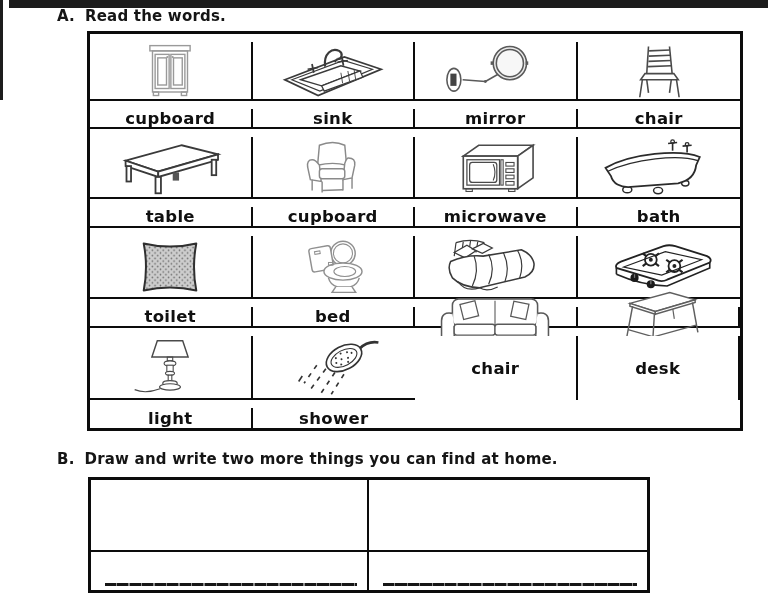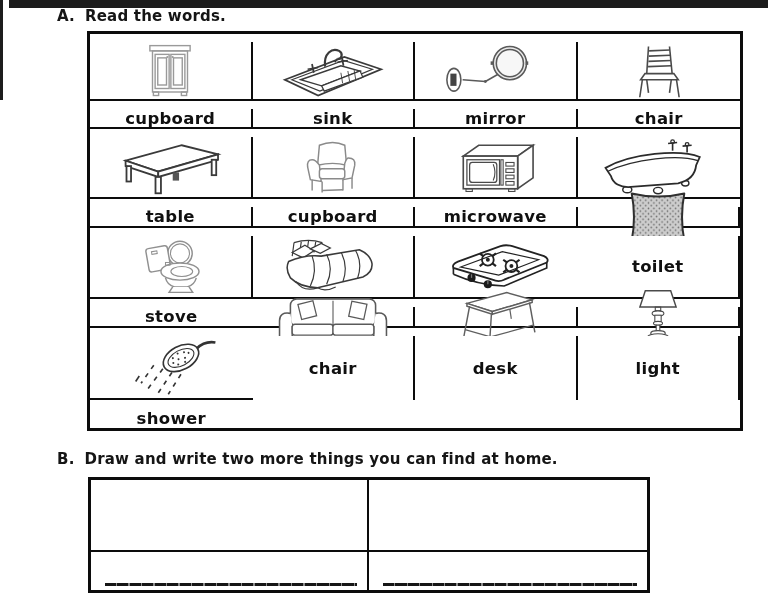--- a/index.html
+++ b/index.html
@@ -170,20 +170,21 @@
         <ellipse cx="74" cy="58" rx="5" ry="3.5" fill="#fff" stroke-width="1.6"></ellipse>
         <ellipse cx="104" cy="50" rx="4" ry="3" fill="#fff" stroke-width="1.6"></ellipse>
         <path d="M16,33 C44,17 98,12 120,21 L116,30 C115,40 110,47 96,50 L44,54 C32,55 24,50 22,42 Z" fill="#fff"></path>
         <path d="M18,37 C48,23 96,18 118,25" stroke-width="1.4"></path>
       </svg>
     </div>
 
     <div class="cell word-cell">table</div>
     <div class="cell word-cell">cupboard</div>
     <div class="cell word-cell">microwave</div>
+    <div class="cell word-cell col-last">bath</div>
 
     <div class="cell img-cell">
       <svg width="150" height="58" viewBox="0 0 150 64" fill="none">
         <defs>
           <pattern id="stip" width="6" height="6" patternUnits="userSpaceOnUse">
             <rect width="6" height="6" fill="#cdcdcd"></rect>
             <circle cx="1.5" cy="1.5" r="0.9" fill="#6b6b6b"></circle>
             <circle cx="4.5" cy="4.5" r="0.9" fill="#6b6b6b"></circle>
           </pattern>
         </defs>
@@ -236,21 +237,21 @@
         <line x1="87" y1="35" x2="83" y2="38" stroke-width="2.4"></line>
           <line x1="97" y1="35" x2="101" y2="38" stroke-width="2.4"></line>
         <circle cx="48" cy="44" r="4.5" fill="#1b1b1b" stroke="none"></circle>
           <line x1="48" y1="40" x2="48" y2="44" stroke="#777" stroke-width="1.4"></line>
         <circle cx="66" cy="51" r="4.5" fill="#1b1b1b" stroke="none"></circle>
           <line x1="66" y1="47" x2="66" y2="51" stroke="#777" stroke-width="1.4"></line>
       </svg>
     </div>
 
     <div class="cell word-cell">toilet</div>
-    <div class="cell word-cell col-last">stove</div>
+    <div class="cell word-cell">bed</div>
 
     <div class="cell img-cell">
       <svg width="150" height="58" viewBox="0 0 150 64" fill="none" stroke="#5a5a5a" stroke-width="1.7">
         <rect x="28" y="12" width="94" height="30" rx="7" fill="#fff"></rect>
         <line x1="75" y1="14" x2="75" y2="42" stroke-width="1.2"></line>
         <rect x="38" y="16" width="17" height="17" fill="#fff" transform="rotate(-14 46 24)" stroke-width="1.4"></rect>
         <rect x="94" y="16" width="17" height="17" fill="#fff" transform="rotate(12 102 24)" stroke-width="1.4"></rect>
         <path d="M28,28 Q16,26 16,36 L16,56 L30,56 L30,42" fill="#fff"></path>
         <path d="M122,28 Q134,26 134,36 L134,56 L120,56 L120,42" fill="#fff"></path>
         <rect x="30" y="40" width="45" height="12" rx="3" fill="#fff" stroke-width="1.4"></rect>

